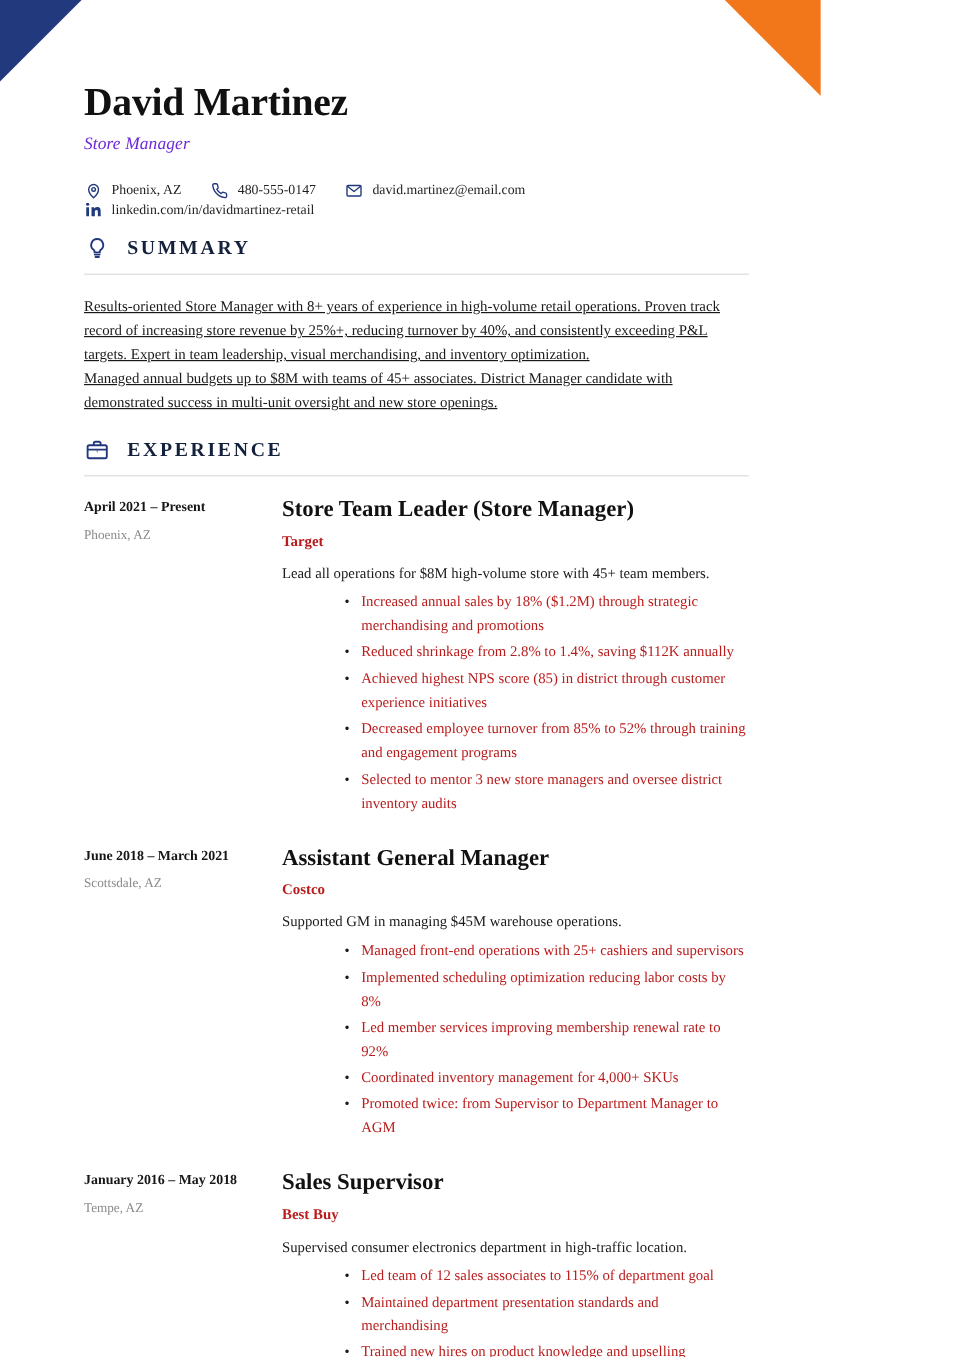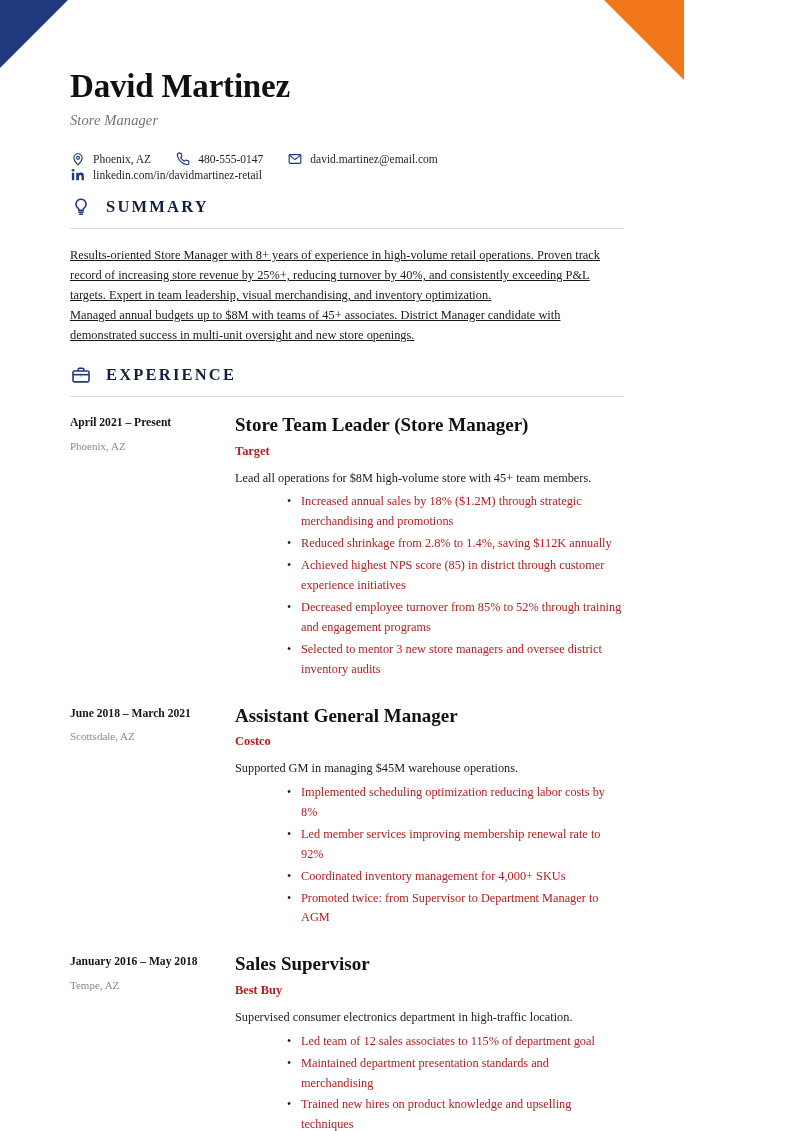--- a/index.html
+++ b/index.html
@@ -47,21 +47,21 @@
     font-size: 33px;
     font-weight: bold;
     letter-spacing: -0.2px;
     color: #111111;
     line-height: 1.1;
     margin: 0;
   }
   .job-title {
     font-size: 14.5px;
     font-style: italic;
-    color: #737373;
+    color: #6d28d9;
     margin-top: 8px;
     letter-spacing: 0.1px;
   }
 
   .contact-row {
     display: flex;
     align-items: center;
     margin-top: 22px;
     flex-wrap: wrap;
   }
@@ -317,20 +317,21 @@
       <div class="exp-item">
         <div class="exp-left">
           <div class="exp-dates">June 2018 – March 2021</div>
           <div class="exp-location">Scottsdale, AZ</div>
         </div>
         <div class="exp-right">
           <div class="exp-role">Assistant General Manager</div>
           <div class="exp-company">Costco</div>
           <div class="exp-intro">Supported GM in managing $45M warehouse operations.</div>
           <ul class="exp-bullets">
+            <li>Managed front-end operations with 25+ cashiers and supervisors</li>
             <li>Implemented scheduling optimization reducing labor costs by 8%</li>
             <li>Led member services improving membership renewal rate to 92%</li>
             <li>Coordinated inventory management for 4,000+ SKUs</li>
             <li>Promoted twice: from Supervisor to Department Manager to AGM</li>
           </ul>
         </div>
       </div>
 
       <div class="exp-item">
         <div class="exp-left">

